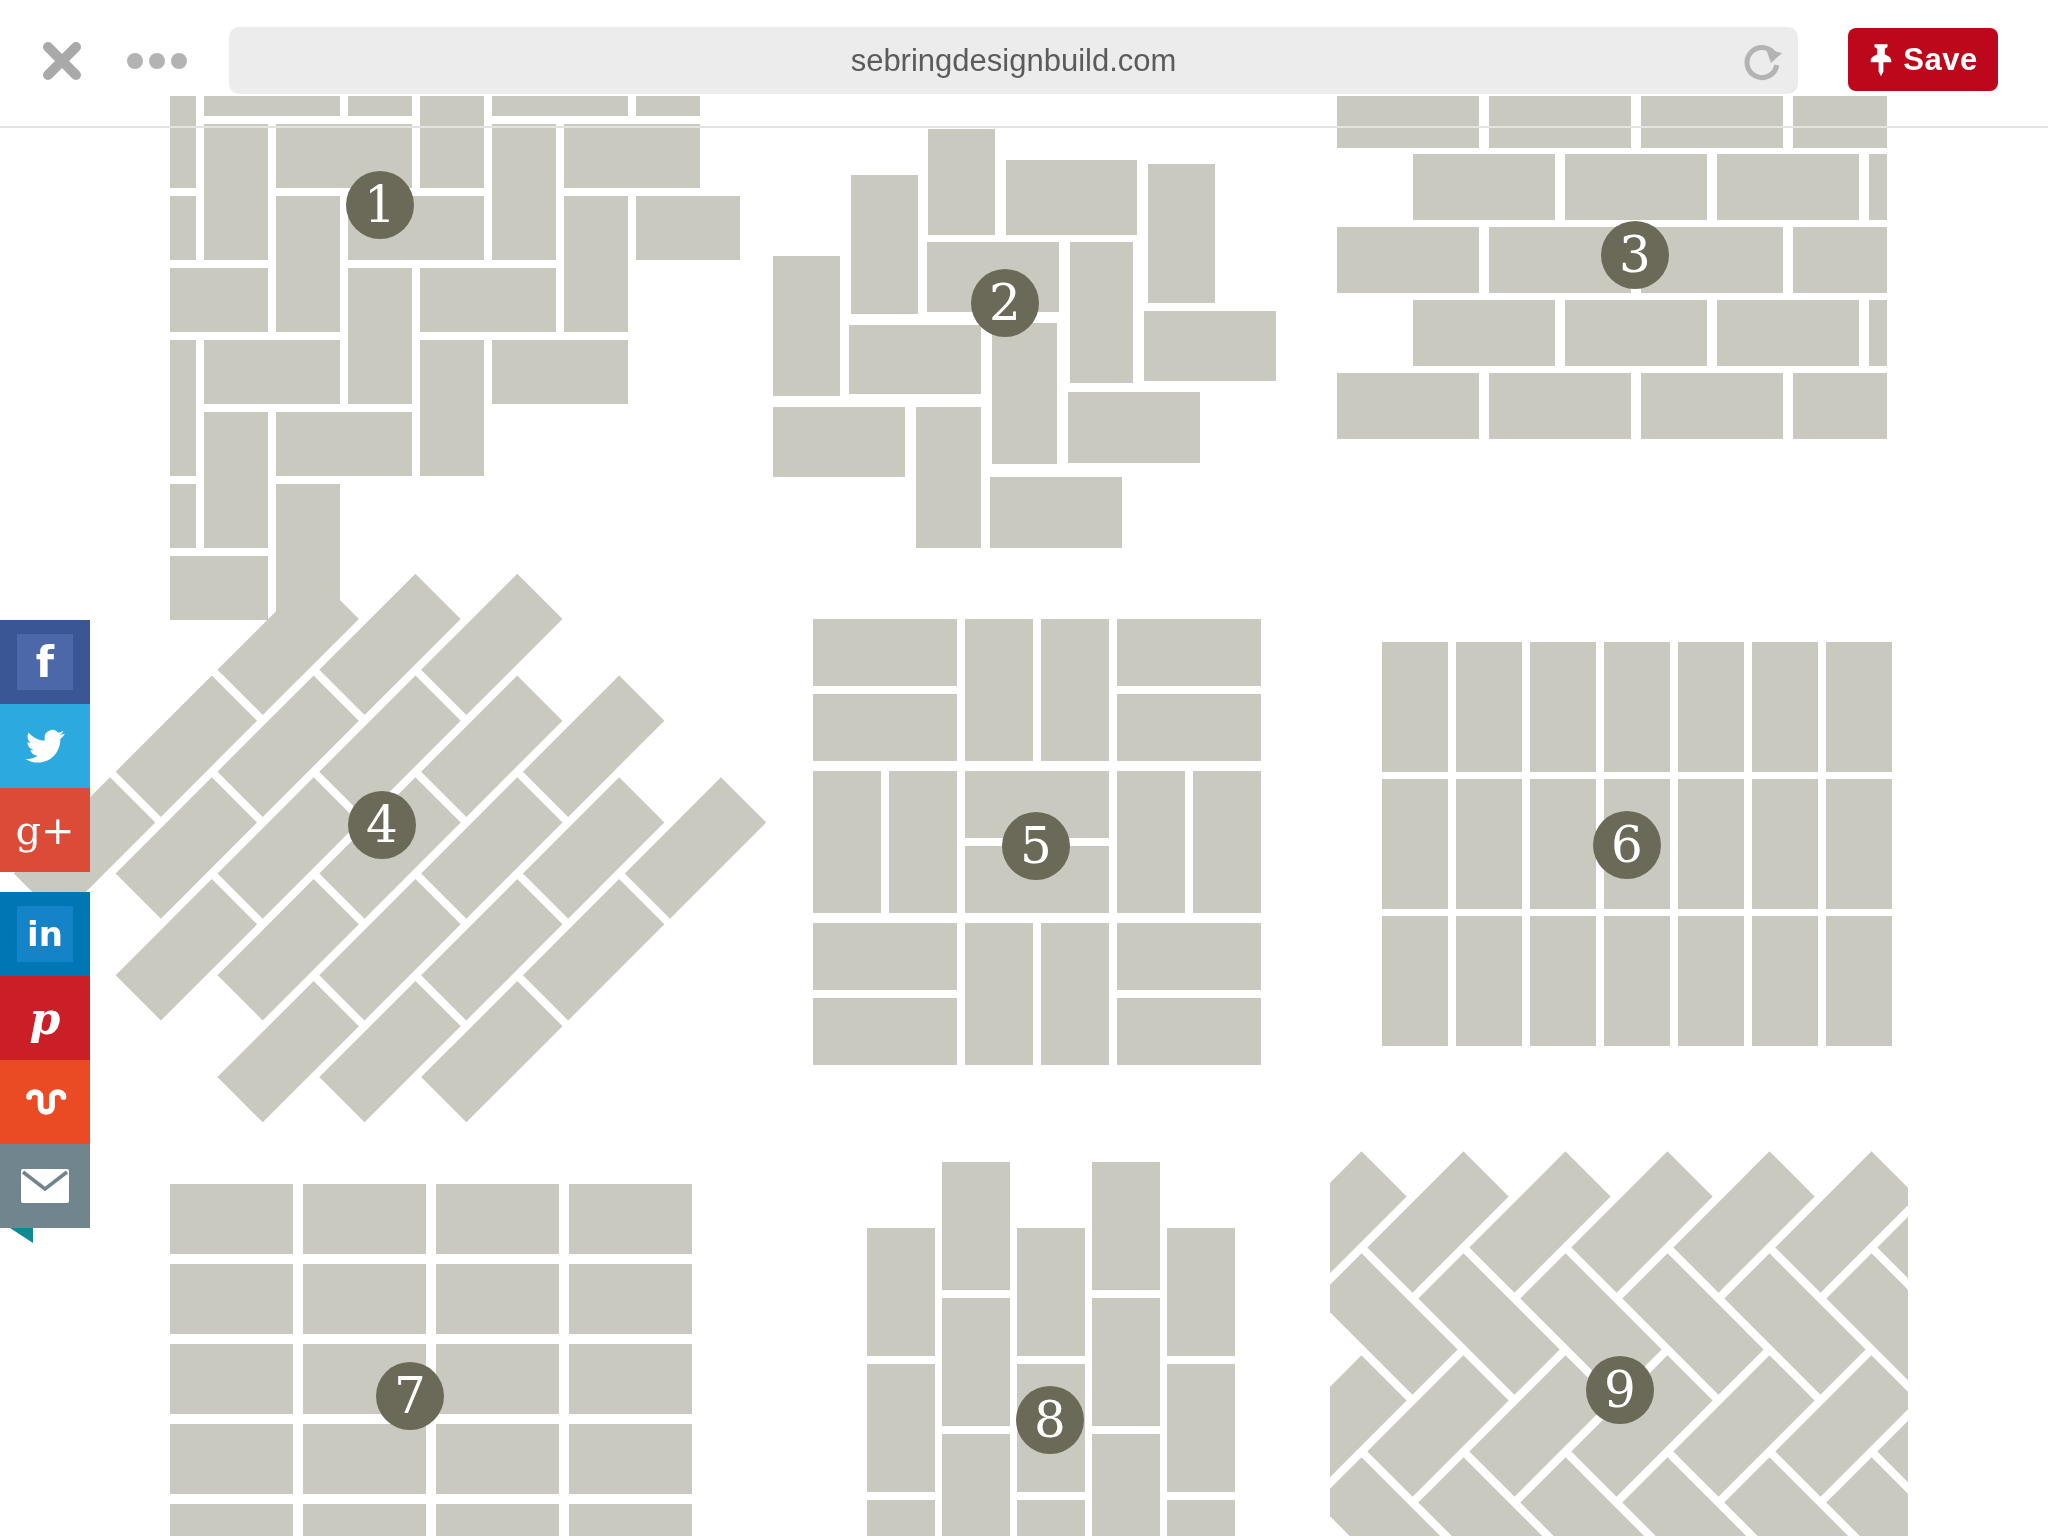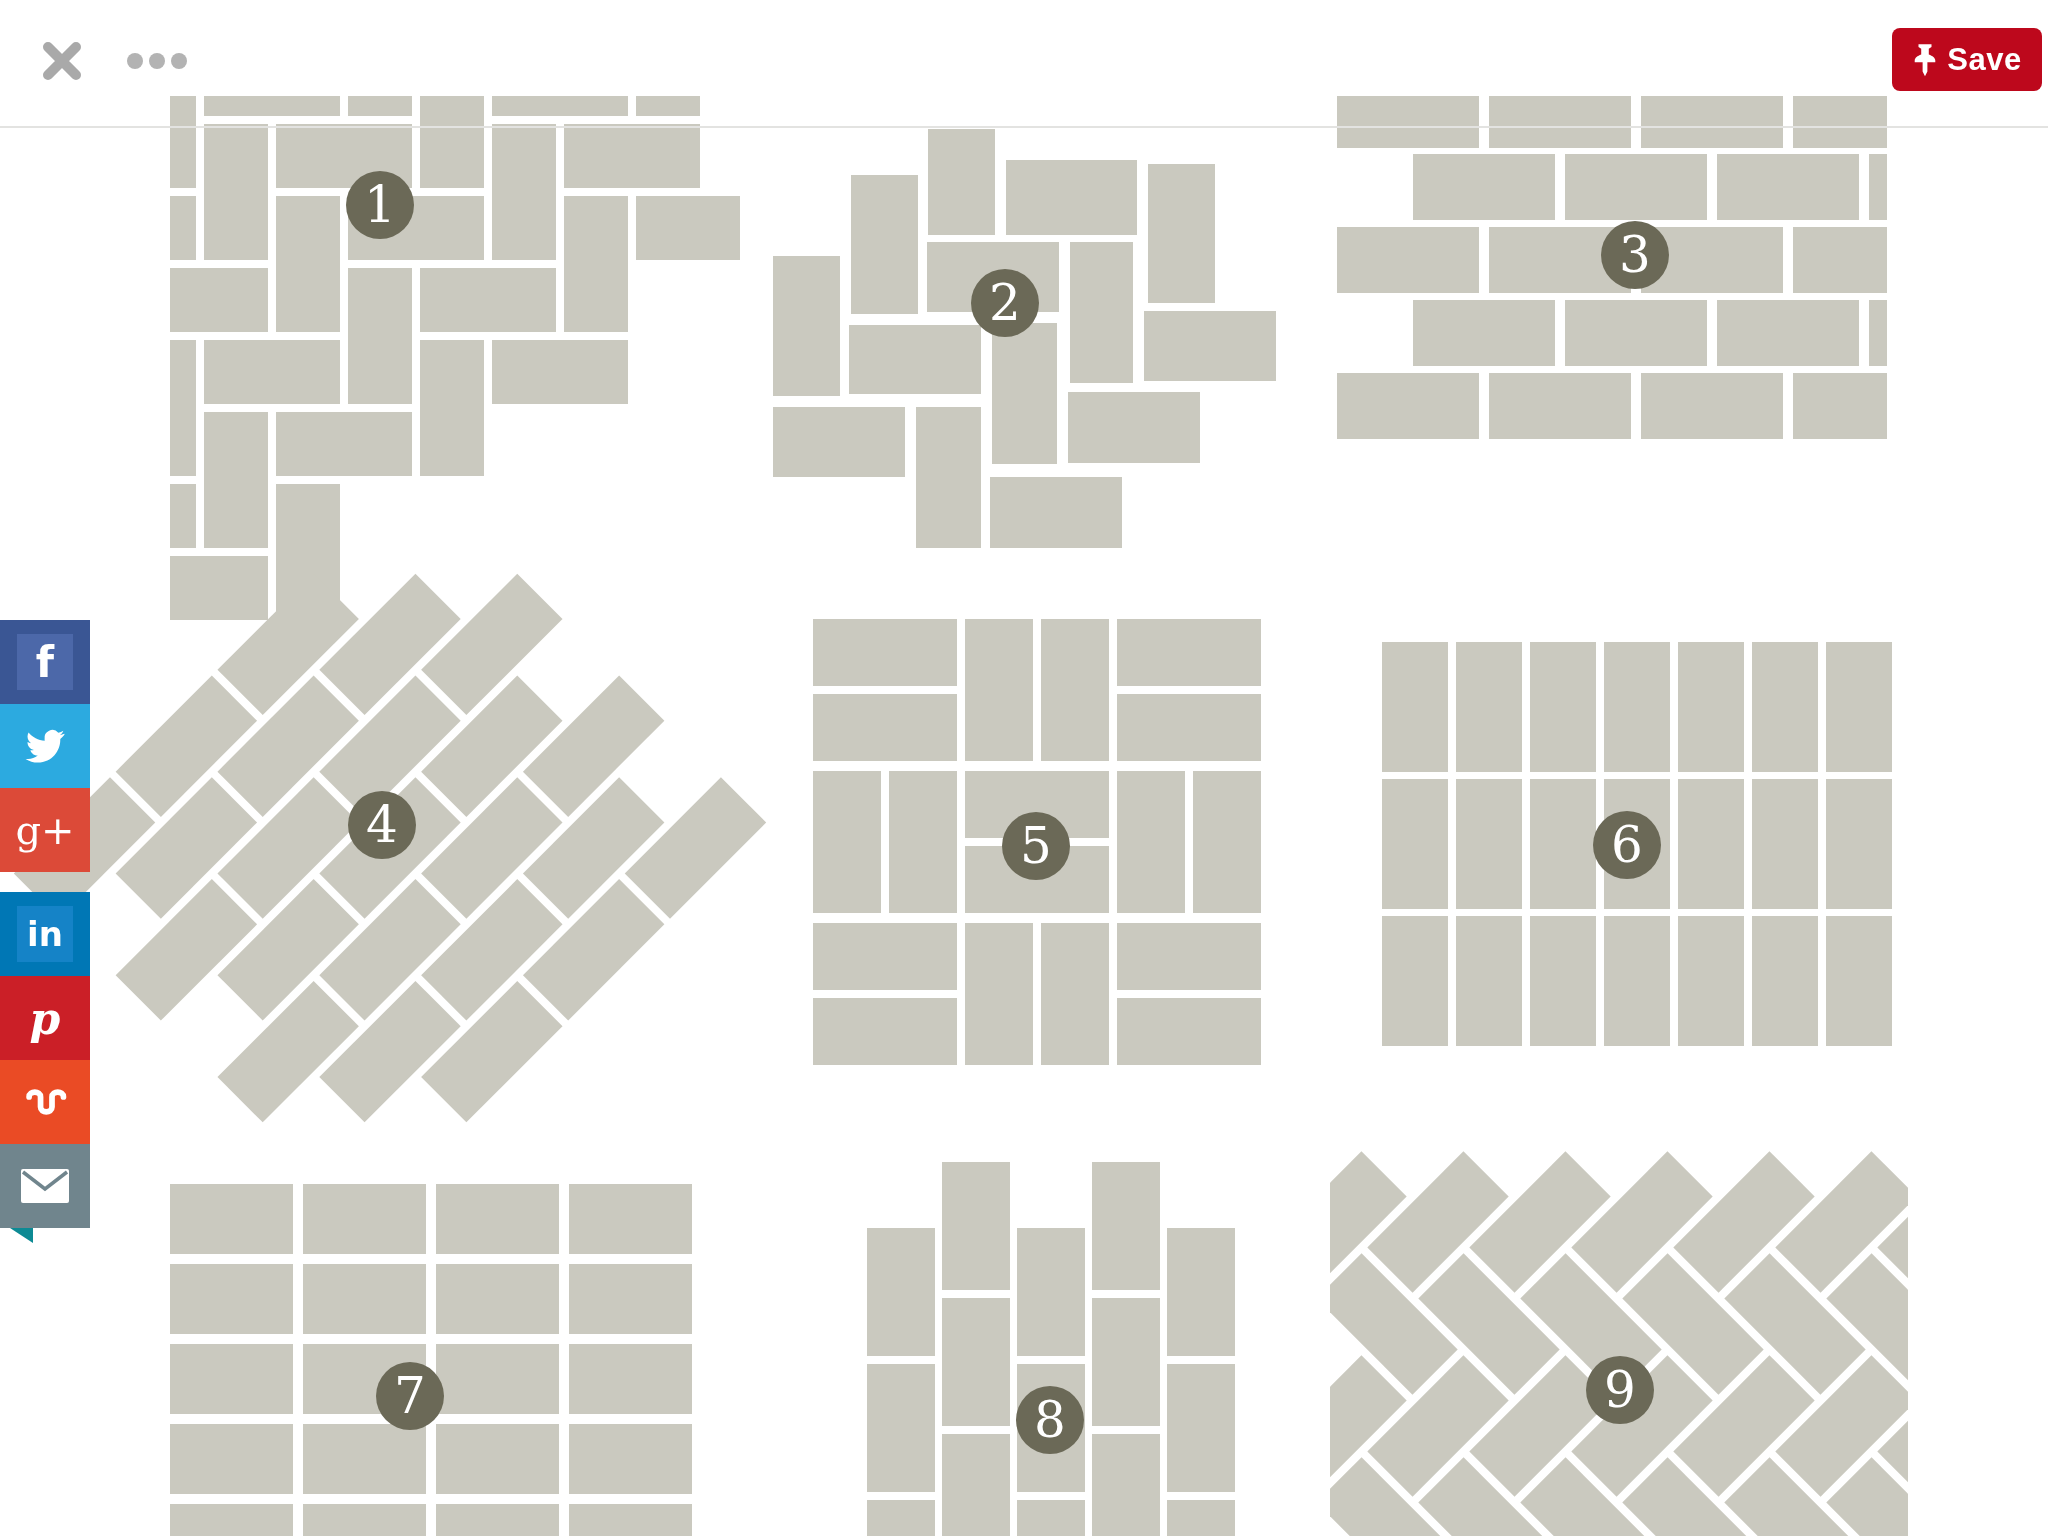--- a/index.html
+++ b/index.html
@@ -15,21 +15,21 @@
   .urlbar{
     position:absolute;left:229px;top:27px;width:1569px;height:67px;background:#ececec;border-radius:10px;
   }
   .url-text{
     position:absolute;left:0;top:0;width:100%;height:67px;line-height:67px;text-align:center;
     font-size:31px;color:#5b5b5d;
   }
   .refresh-btn{position:absolute;right:14px;top:12px;width:44px;height:44px;cursor:pointer;}
   .save-btn{
     position:absolute;left:1848px;top:28px;width:150px;height:63px;background:#bd081c;border-radius:8px;
-    display:flex;align-items:center;justify-content:center;gap:9px;cursor:pointer;margin-left:44px;
+    display:flex;align-items:center;justify-content:center;gap:9px;cursor:pointer;
   }
   .save-label{color:#ffffff;font-size:31px;font-weight:bold;letter-spacing:0.5px;}
   .hairline{position:absolute;left:0;top:126px;width:2048px;height:2px;background:#e3e3e1;z-index:5;}
   
   .social-rail{position:absolute;left:0;top:620px;width:90px;z-index:40;}
   .social-block{width:90px;height:84px;position:relative;display:flex;align-items:center;justify-content:center;cursor:pointer;}
   .social-inner{position:absolute;left:17px;top:14px;width:56px;height:56px;}
   .collapse-arrow{position:absolute;left:8px;top:1213px;width:26px;height:30px;cursor:pointer;}
   
   .patterns-svg{position:absolute;left:0;top:0;z-index:1;}
@@ -301,20 +301,27 @@
 
   <div class="toolbar">
     <svg class="close-btn" viewBox="0 0 48 48">
       <path d="M10 10 L38 38 M38 10 L10 38" stroke="#a9a9a9" stroke-width="10" stroke-linecap="round" fill="none"></path>
     </svg>
     <svg class="more-btn" viewBox="0 0 62 26">
       <circle cx="9" cy="13" r="8" fill="#b3b3b3"></circle>
       <circle cx="31" cy="13" r="8" fill="#b3b3b3"></circle>
       <circle cx="53" cy="13" r="8" fill="#b3b3b3"></circle>
     </svg>
+    <div class="urlbar">
+      <div class="url-text">sebringdesignbuild.com</div>
+      <svg class="refresh-btn" viewBox="0 0 44 44">
+        <path d="M35.5 17 A 15 15 0 1 0 36.8 26" stroke="#b3b3b3" stroke-width="5" fill="none" stroke-linecap="butt"></path>
+        <polygon points="26,10 42,14 31,24" fill="#b3b3b3"></polygon>
+      </svg>
+    </div>
     <div class="save-btn">
       <svg width="26" height="34" viewBox="0 0 24 31">
         <path fill="#ffffff" d="M6 1 h12 v2.5 l-2.5 1.5 v5.5 c3.5 1.2 6 3.3 6 5.5 v1.5 H14.2 v8.5 L12 30.5 9.8 26 v-8.5 H2.5 V16 c0-2.2 2.5-4.3 6-5.5 V5 L6 3.5 z"></path>
       </svg>
       <span class="save-label">Save</span>
     </div>
   </div>
 
   <div class="social-rail" id="social-rail">
       <div class="social-block" style="background: rgb(58, 86, 148);">

